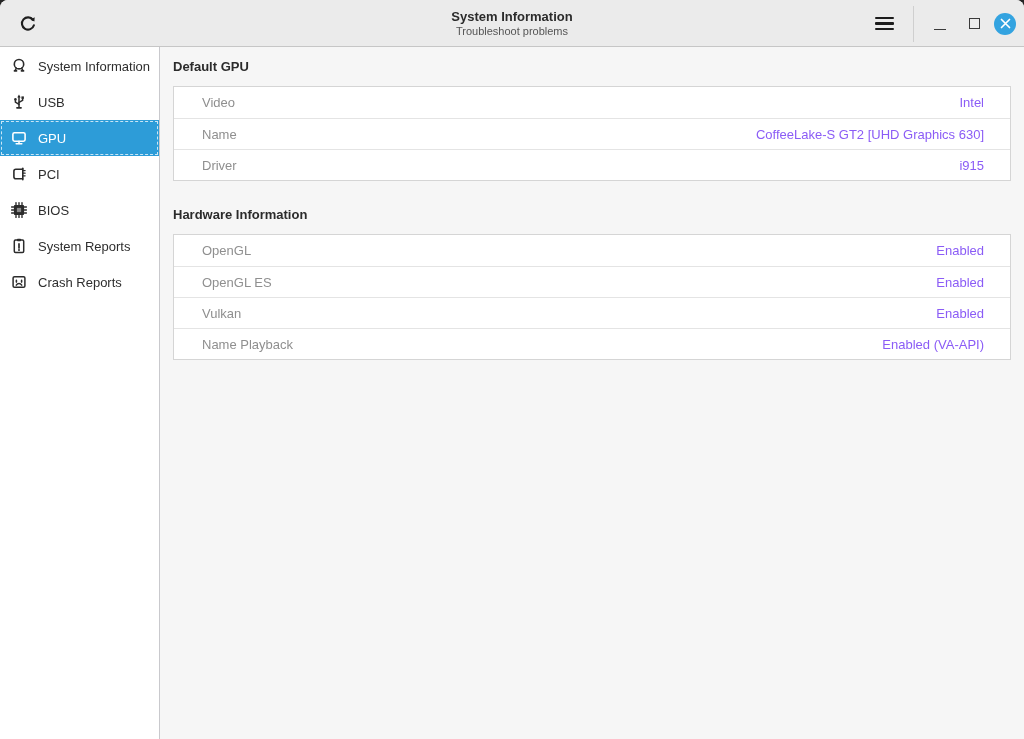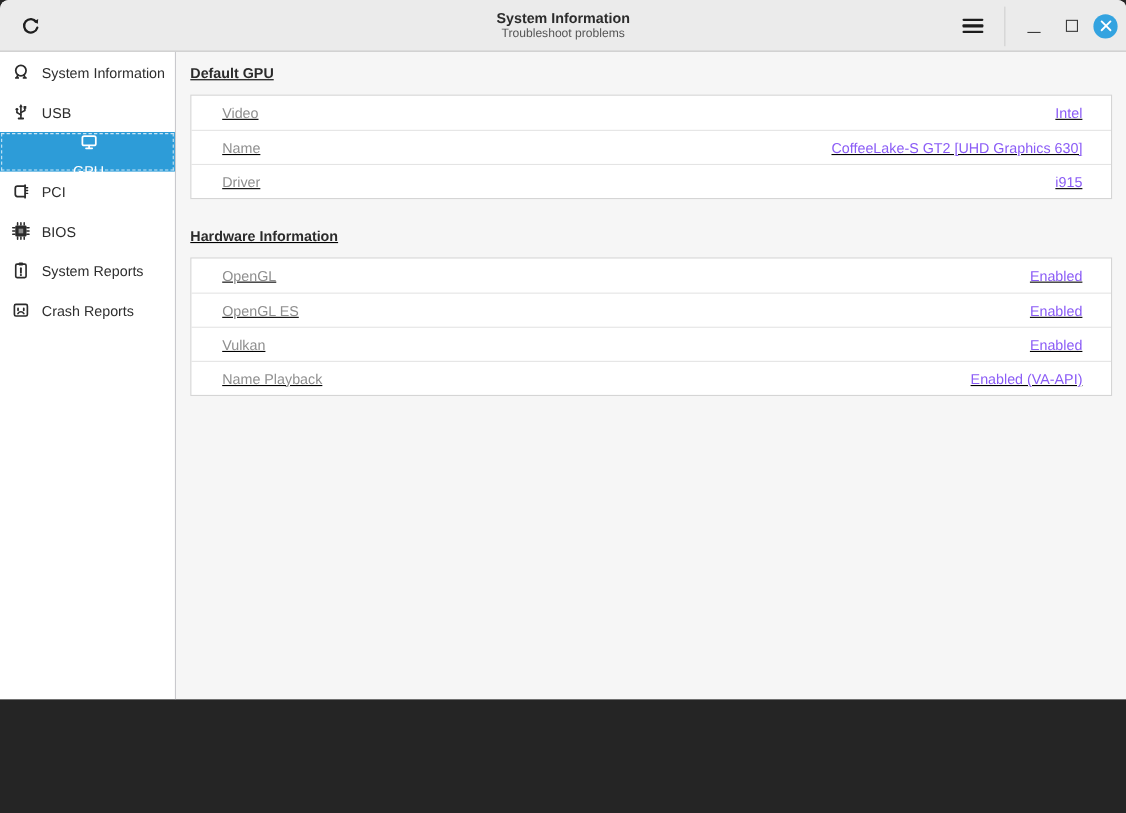--- a/index.html
+++ b/index.html
@@ -1,17 +1,17 @@
 <!DOCTYPE html>
 <html style="--accent: #2d9cd8;"><head>
 <meta charset="utf-8">
 <style>
   html,body{margin:0;padding:0;background:#252525;font-family:"Liberation Sans","DejaVu Sans",sans-serif;}
   *{box-sizing:border-box;}
-  .window{width:1024px;height:636px;display:flex;flex-direction:column;border-radius:8px 8px 0 0;overflow:hidden;background:#f6f6f6;}
+  .window{width:1024px;height:739px;display:flex;flex-direction:column;border-radius:8px 8px 0 0;overflow:hidden;background:#f6f6f6;}
 
   
   .titlebar{position:relative;height:47px;flex:0 0 47px;background:#ebebeb;border-bottom:1px solid #c6c6c6;display:flex;align-items:center;}
   .tb-left{position:absolute;left:10px;top:0;height:47px;display:flex;align-items:center;}
   .tb-btn{width:36px;height:36px;display:flex;align-items:center;justify-content:center;border-radius:4px;cursor:pointer;}
   .tb-center{position:absolute;left:0;right:0;top:0;height:47px;display:flex;flex-direction:column;align-items:center;justify-content:center;pointer-events:none;}
   .tb-title{font-size:13px;font-weight:bold;color:#2b2b2b;line-height:15px;}
   .tb-subtitle{font-size:11px;color:#555;line-height:14px;}
   .tb-right{position:absolute;right:8px;top:0;height:47px;display:flex;align-items:center;gap:6px;}
   .menu-btn{width:34px;height:34px;display:flex;flex-direction:column;align-items:center;justify-content:center;gap:3px;border-radius:4px;cursor:pointer;}
@@ -20,26 +20,26 @@
   .ctl{width:28px;height:28px;display:flex;align-items:center;justify-content:center;cursor:pointer;}
   .min-glyph{width:12px;height:0;border-top:1.6px solid #3a3a3a;margin-top:11px;}
   .max-glyph{width:11px;height:11px;border:1.4px solid #3a3a3a;background:transparent;}
   .close-btn{width:22px;height:22px;border-radius:50%;display:flex;align-items:center;justify-content:center;cursor:pointer;}
 
   
   .app-body{flex:1;display:flex;min-height:0;}
   .sidebar{width:160px;flex:0 0 160px;background:#ffffff;border-right:1px solid #c9c9cd;padding-top:1px;}
   .side-item{height:36px;display:flex;align-items:center;gap:10px;padding:0 8px 0 10px;font-size:13px;color:#2e2e2e;cursor:pointer;}
   .side-item .icon{width:18px;height:18px;flex:0 0 18px;display:flex;align-items:center;justify-content:center;color:#2b2b2b;}
-  .side-item.selected{background:var(--accent,#2d9cd8);color:#ffffff;outline:1px dashed rgba(255,255,255,.75);outline-offset:-2px;flex-direction:column;}
+  .side-item.selected{background:var(--accent,#2d9cd8);color:#ffffff;outline:1px dashed rgba(255,255,255,.75);outline-offset:-2px;}
   .side-item.selected .icon{color:#ffffff;}
   .side-label{white-space:nowrap;}
 
   .main{flex:1;background:#f6f6f6;padding:12px 13px 0 13px;overflow:hidden;}
-  .section{margin-bottom:20px;text-decoration:underline;}
+  .section{margin-bottom:20px;}
   .section + .section{margin-top:26px;}
   .section-title{font-size:13px;font-weight:bold;color:#2b2b2b;margin:0 0 12px 0;}
   .info-table{background:#ffffff;border:1px solid #d5d5d5;}
   .info-row{height:31px;display:flex;align-items:center;justify-content:space-between;}
   .info-row + .info-row{border-top:1px solid #e4e4e4;text-align:right;}
   .info-label{padding-left:28px;font-size:13px;color:#8f8f8f;}
   .info-value{padding-right:26px;font-size:13px;color:#8b5cf6;}
 
   svg{display:block;}
 </style>

